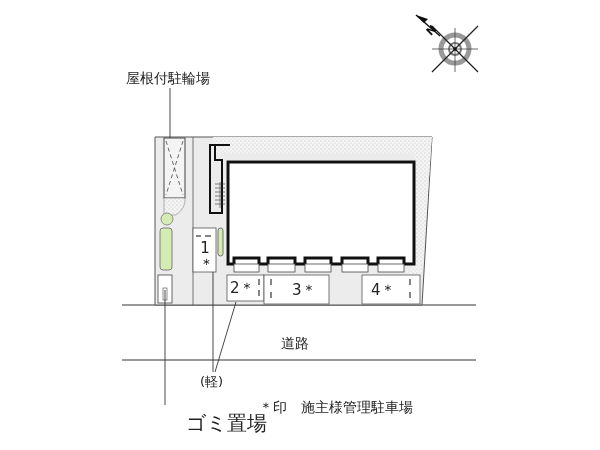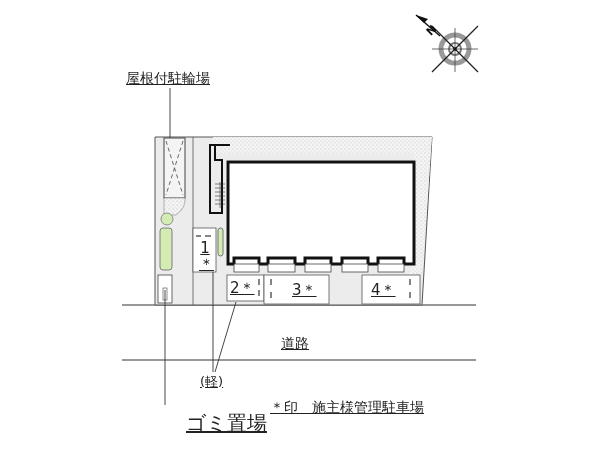--- a/index.html
+++ b/index.html
@@ -1,19 +1,19 @@
 <!DOCTYPE html>
 <html><head>
 <meta charset="utf-8">
 <style>
   html, body { margin: 0; padding: 0; background: #ffffff; }
   body { width: 600px; height: 450px; position: relative; overflow: hidden;
          font-family: "DejaVu Sans", "Liberation Sans", sans-serif; }
   #plan { position: absolute; left: 0; top: 0; width: 600px; height: 450px; }
-  .lbl { position: absolute; color: #222; font-size: 13px; white-space: nowrap; line-height: 1; text-decoration: underline; }
+  .lbl { position: absolute; color: #222; font-size: 13px; white-space: nowrap; line-height: 1; }
   .space-lbl { font-size: 15px; color: #222; }
 </style>
 </head>
 <body>
 
 <svg id="plan" viewBox="0 0 600 450" xmlns="http://www.w3.org/2000/svg">
   <defs>
     <pattern id="dots" width="4" height="4" patternUnits="userSpaceOnUse">
       <rect width="4" height="4" fill="#f4f4f4"></rect>
       <circle cx="1" cy="1" r="0.6" fill="#bbbbbb"></circle>
@@ -119,13 +119,13 @@
   <div>1</div>
   <div>＊</div>
 </div>
 <div class="lbl space-lbl" style="left:230px; top:281px;">2＊</div>
 <div class="lbl space-lbl" style="left:292px; top:283px;">3＊</div>
 <div class="lbl space-lbl" style="left:371px; top:283px;">4＊</div>
 
 <div class="lbl" style="left:281px; top:336px; font-size:14px;">道路</div>
 <div class="lbl" style="left:200px; top:375px; font-size:13px;">(軽)</div>
 <div class="lbl" style="left:145px; top:413px; font-size:20px;margin-left:41px;">ゴミ置場</div>
-<div class="lbl" style="left:270px; top:400px; font-size:14px;">＊印　施主様管理駐車場</div>
+<div class="lbl" style="left:259px; top:400px; font-size:14px;">＊印　施主様管理駐車場</div>
 
 </body></html>

